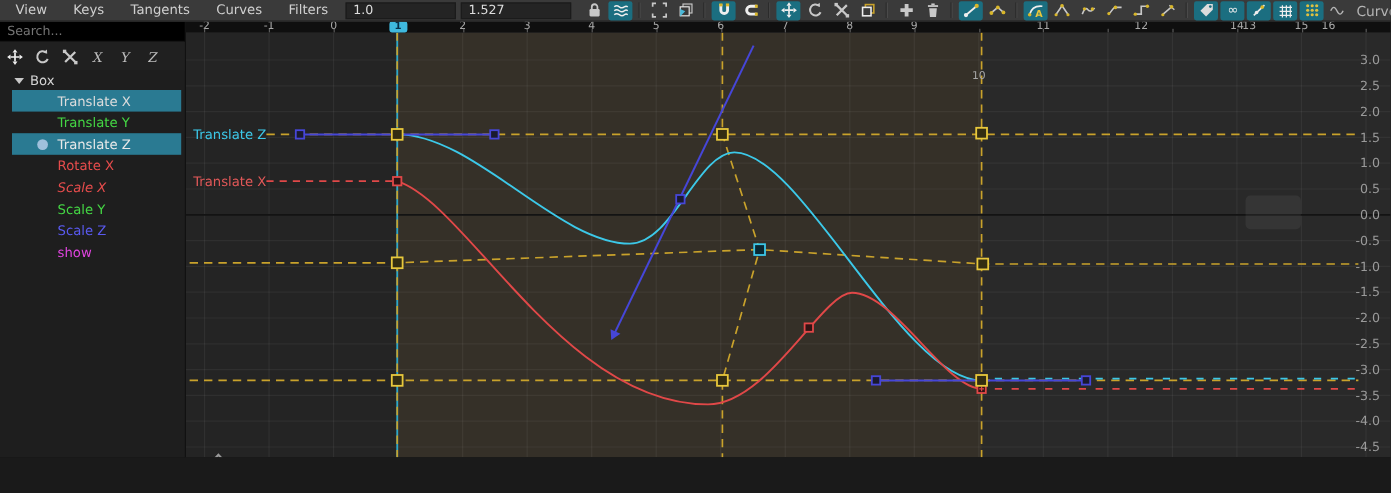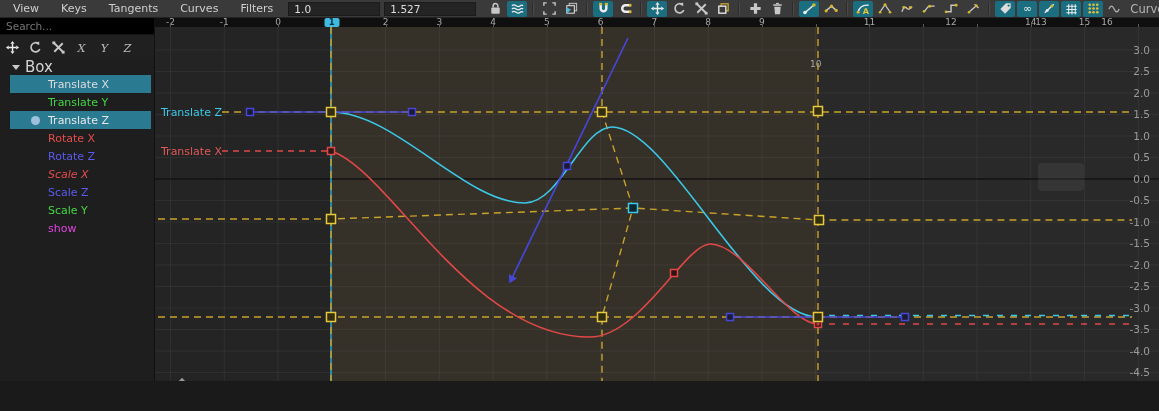--- a/index.html
+++ b/index.html
@@ -24,21 +24,21 @@
   .rbadge{position:absolute;top:0;transform:translateX(-50%);min-width:15px;height:9px;background:#3fb9de;
           border-radius:2px;color:#07304a;font-size:8.5px;font-weight:bold;text-align:center;line-height:9px;z-index:2;}
   .sidebar{position:absolute;left:0;top:18px;width:155px;bottom:0;background:#1e1e1e;z-index:4;
            border-right:1px solid #111;box-sizing:border-box;}
   .search-row{height:16px;background:#000000;border-bottom:1px solid #151515;display:flex;align-items:center;}
   .search-input{flex:1;background:transparent;border:none;outline:none;color:#9a9a9a;font-size:10.5px;
                 font-family:inherit;padding:0 6px;}
   .tools-row{height:24px;display:flex;align-items:center;gap:4px;padding:0 3px;background:#202020;}
   .sbtn{width:19px;height:19px;display:flex;align-items:center;justify-content:center;}
   .sbtn svg{width:15px;height:15px;display:block;}
-  .tree-root{height:16px;display:flex;align-items:center;gap:5px;padding-left:12px;color:#d4d4d4;font-size:15px;}
+  .tree-root{height:16px;display:flex;align-items:center;gap:5px;padding-left:12px;color:#d4d4d4;font-size:11px;}
   .tri{width:0;height:0;border-left:4px solid transparent;border-right:4px solid transparent;border-top:5px solid #c8c8c8;}
   .chan-row{position:relative;height:18px;margin:0 3px 0 10px;display:flex;align-items:center;
             padding-left:38px;font-size:11px;box-sizing:border-box;}
   .chan-row.selected{background:#2a7a92;}
   .chan-dot{position:absolute;left:21px;top:4.5px;width:9px;height:9px;border-radius:50%;background:#9fc0dc;}
   .graph{position:absolute;left:155px;top:27px;width:1004px;height:384px;}
   .graph svg{display:block;}
 </style>
 </head>
 <body>
@@ -340,30 +340,27 @@
           <span style="color: rgb(68, 214, 68);">Translate Y</span>
         </div>
         <div class="chan-row selected">
           <span class="chan-dot"></span>
           <span style="color: rgb(232, 232, 232);">Translate Z</span>
         </div>
         <div class="chan-row">
           <span style="color: rgb(230, 76, 76);">Rotate X</span>
         </div>
         <div class="chan-row">
-          <span style="color: rgb(90, 90, 240);">Rotate Z</span>
-        </div>
-        <div class="chan-row">
           <span style="color: rgb(230, 76, 76); font-style: italic;">Scale X</span>
         </div>
         <div class="chan-row">
+          <span style="color: rgb(68, 214, 68);">Scale Y</span>
+        </div>
+        <div class="chan-row">
           <span style="color: rgb(90, 90, 240);">Scale Z</span>
-        </div>
-        <div class="chan-row">
-          <span style="color: rgb(68, 214, 68);">Scale Y</span>
         </div>
         <div class="chan-row">
           <span style="color: rgb(224, 68, 224);">show</span>
         </div>
       </div>
   </div>
 
   <div class="graph">
       <svg viewBox="155 27 1004 384" width="1004" height="384">
         <rect x="155" y="27" width="1004" height="384" fill="#292929"></rect>

